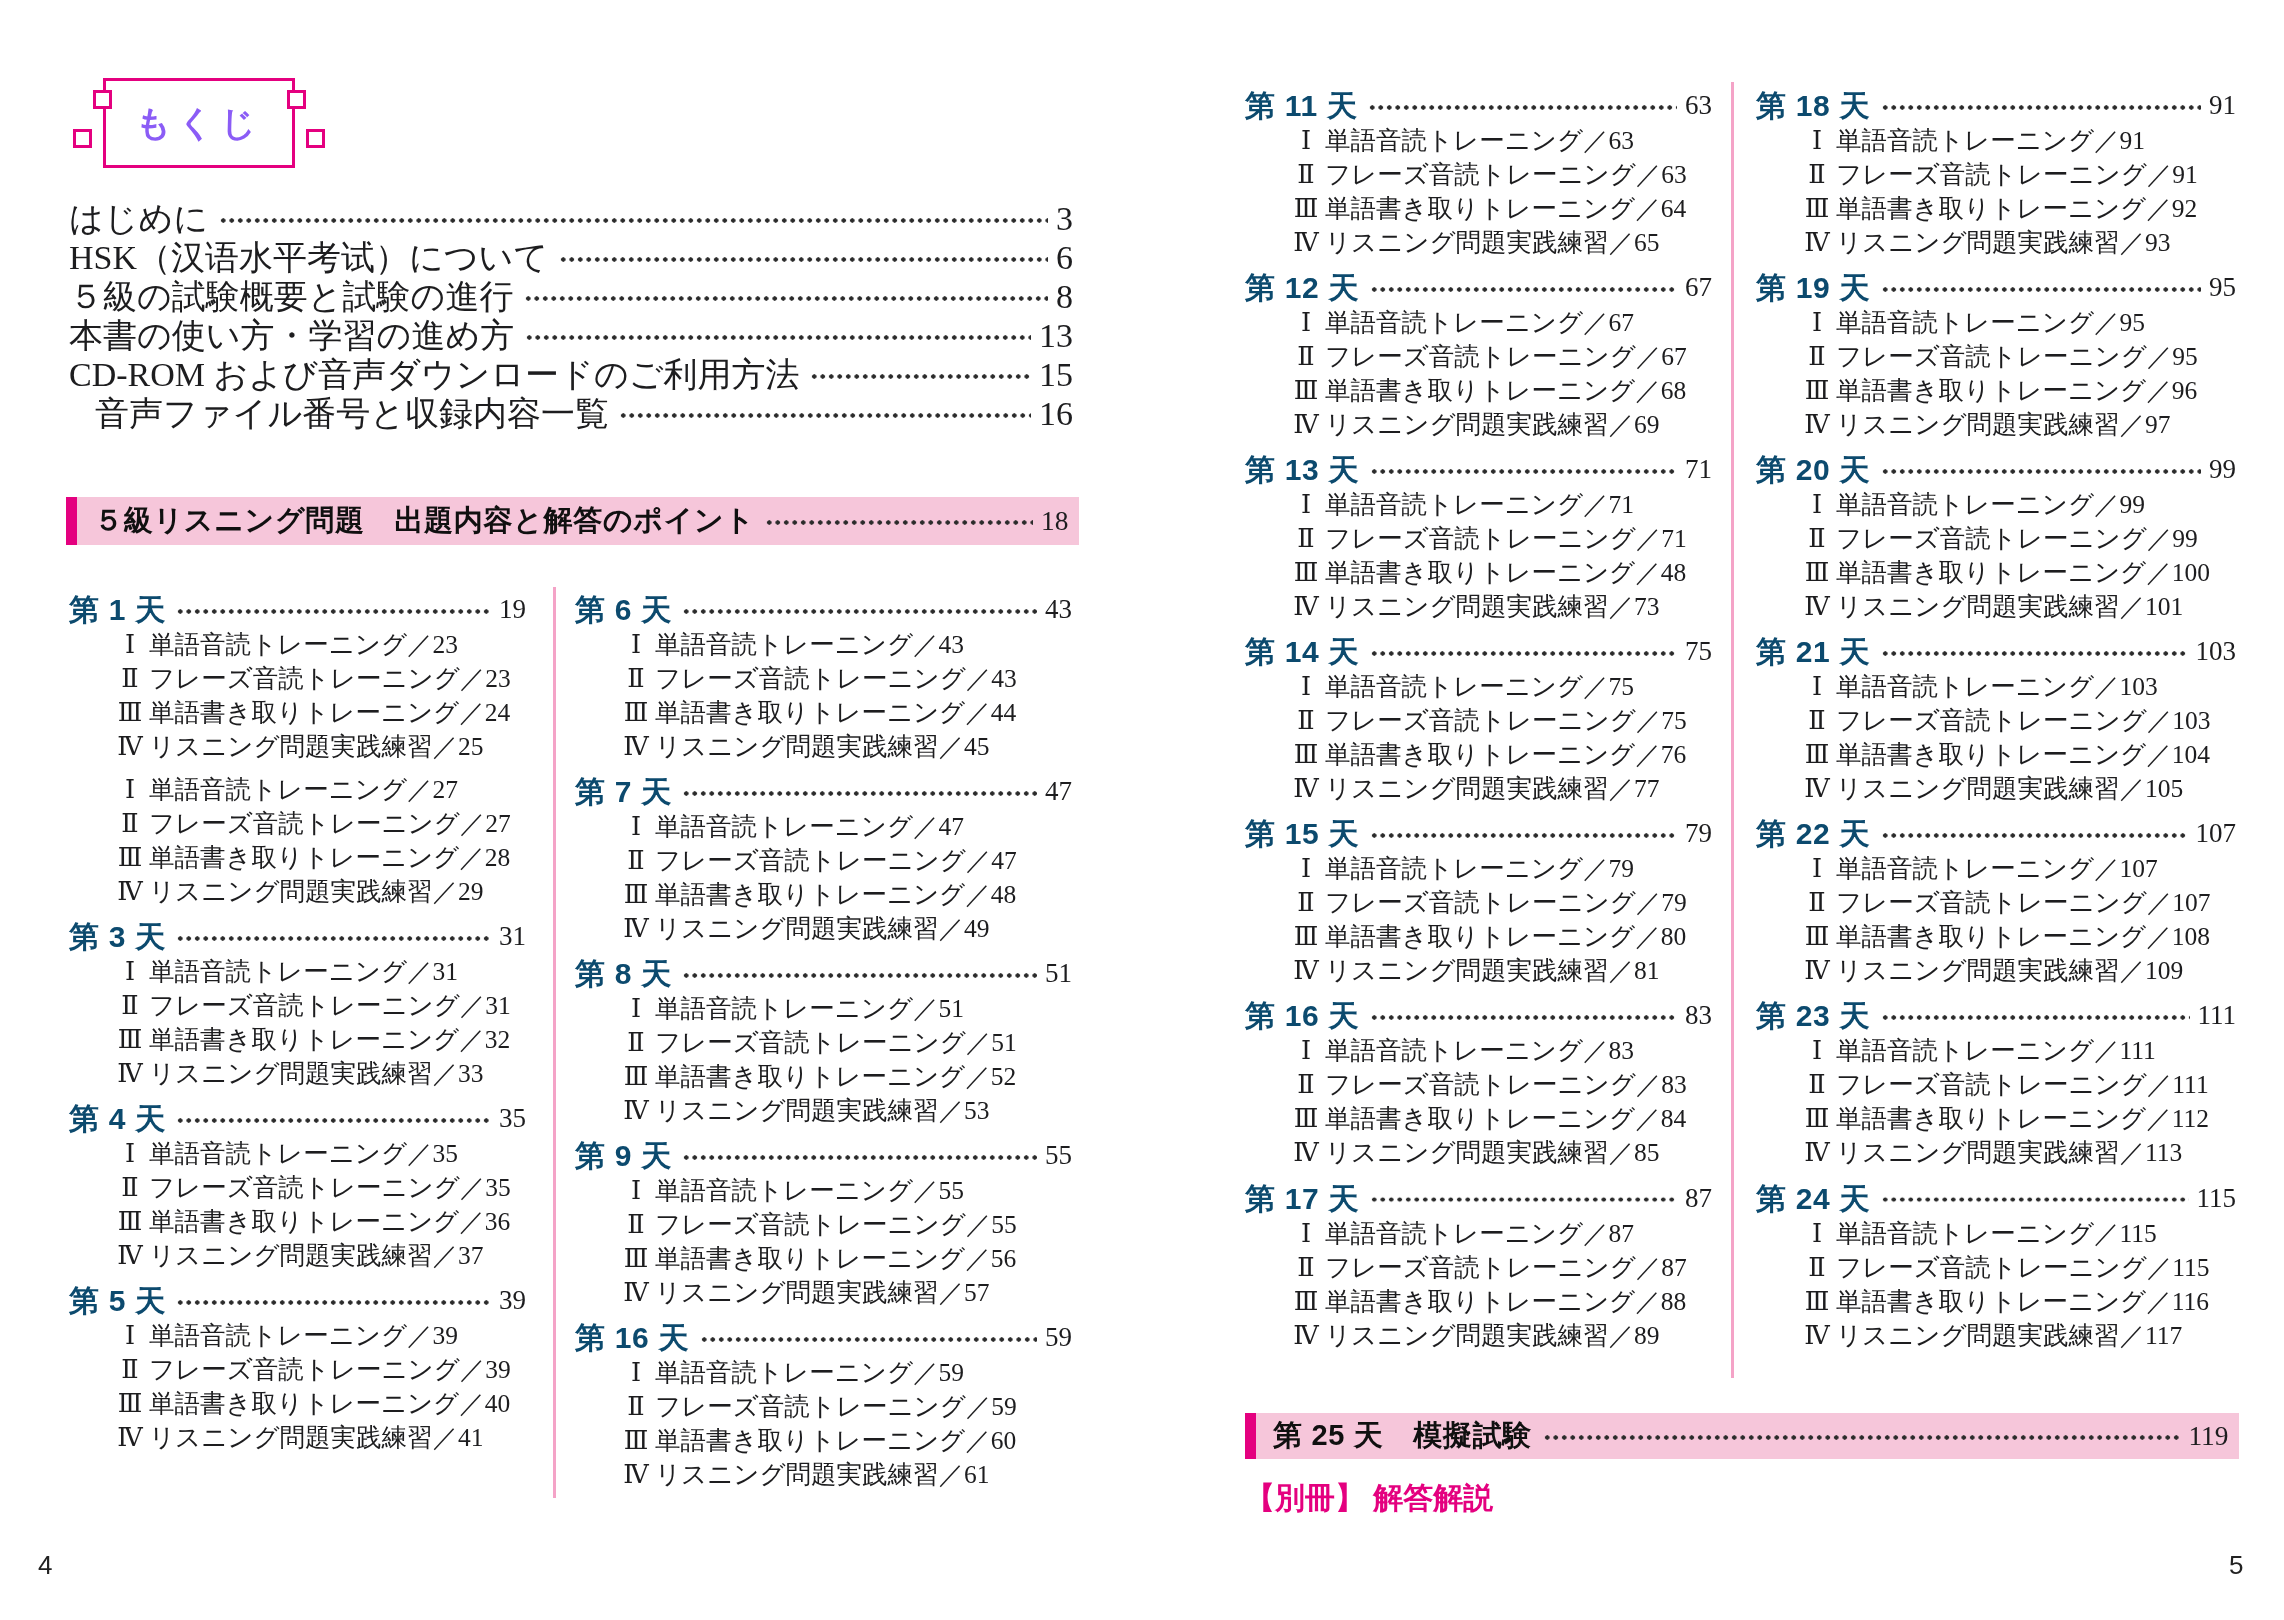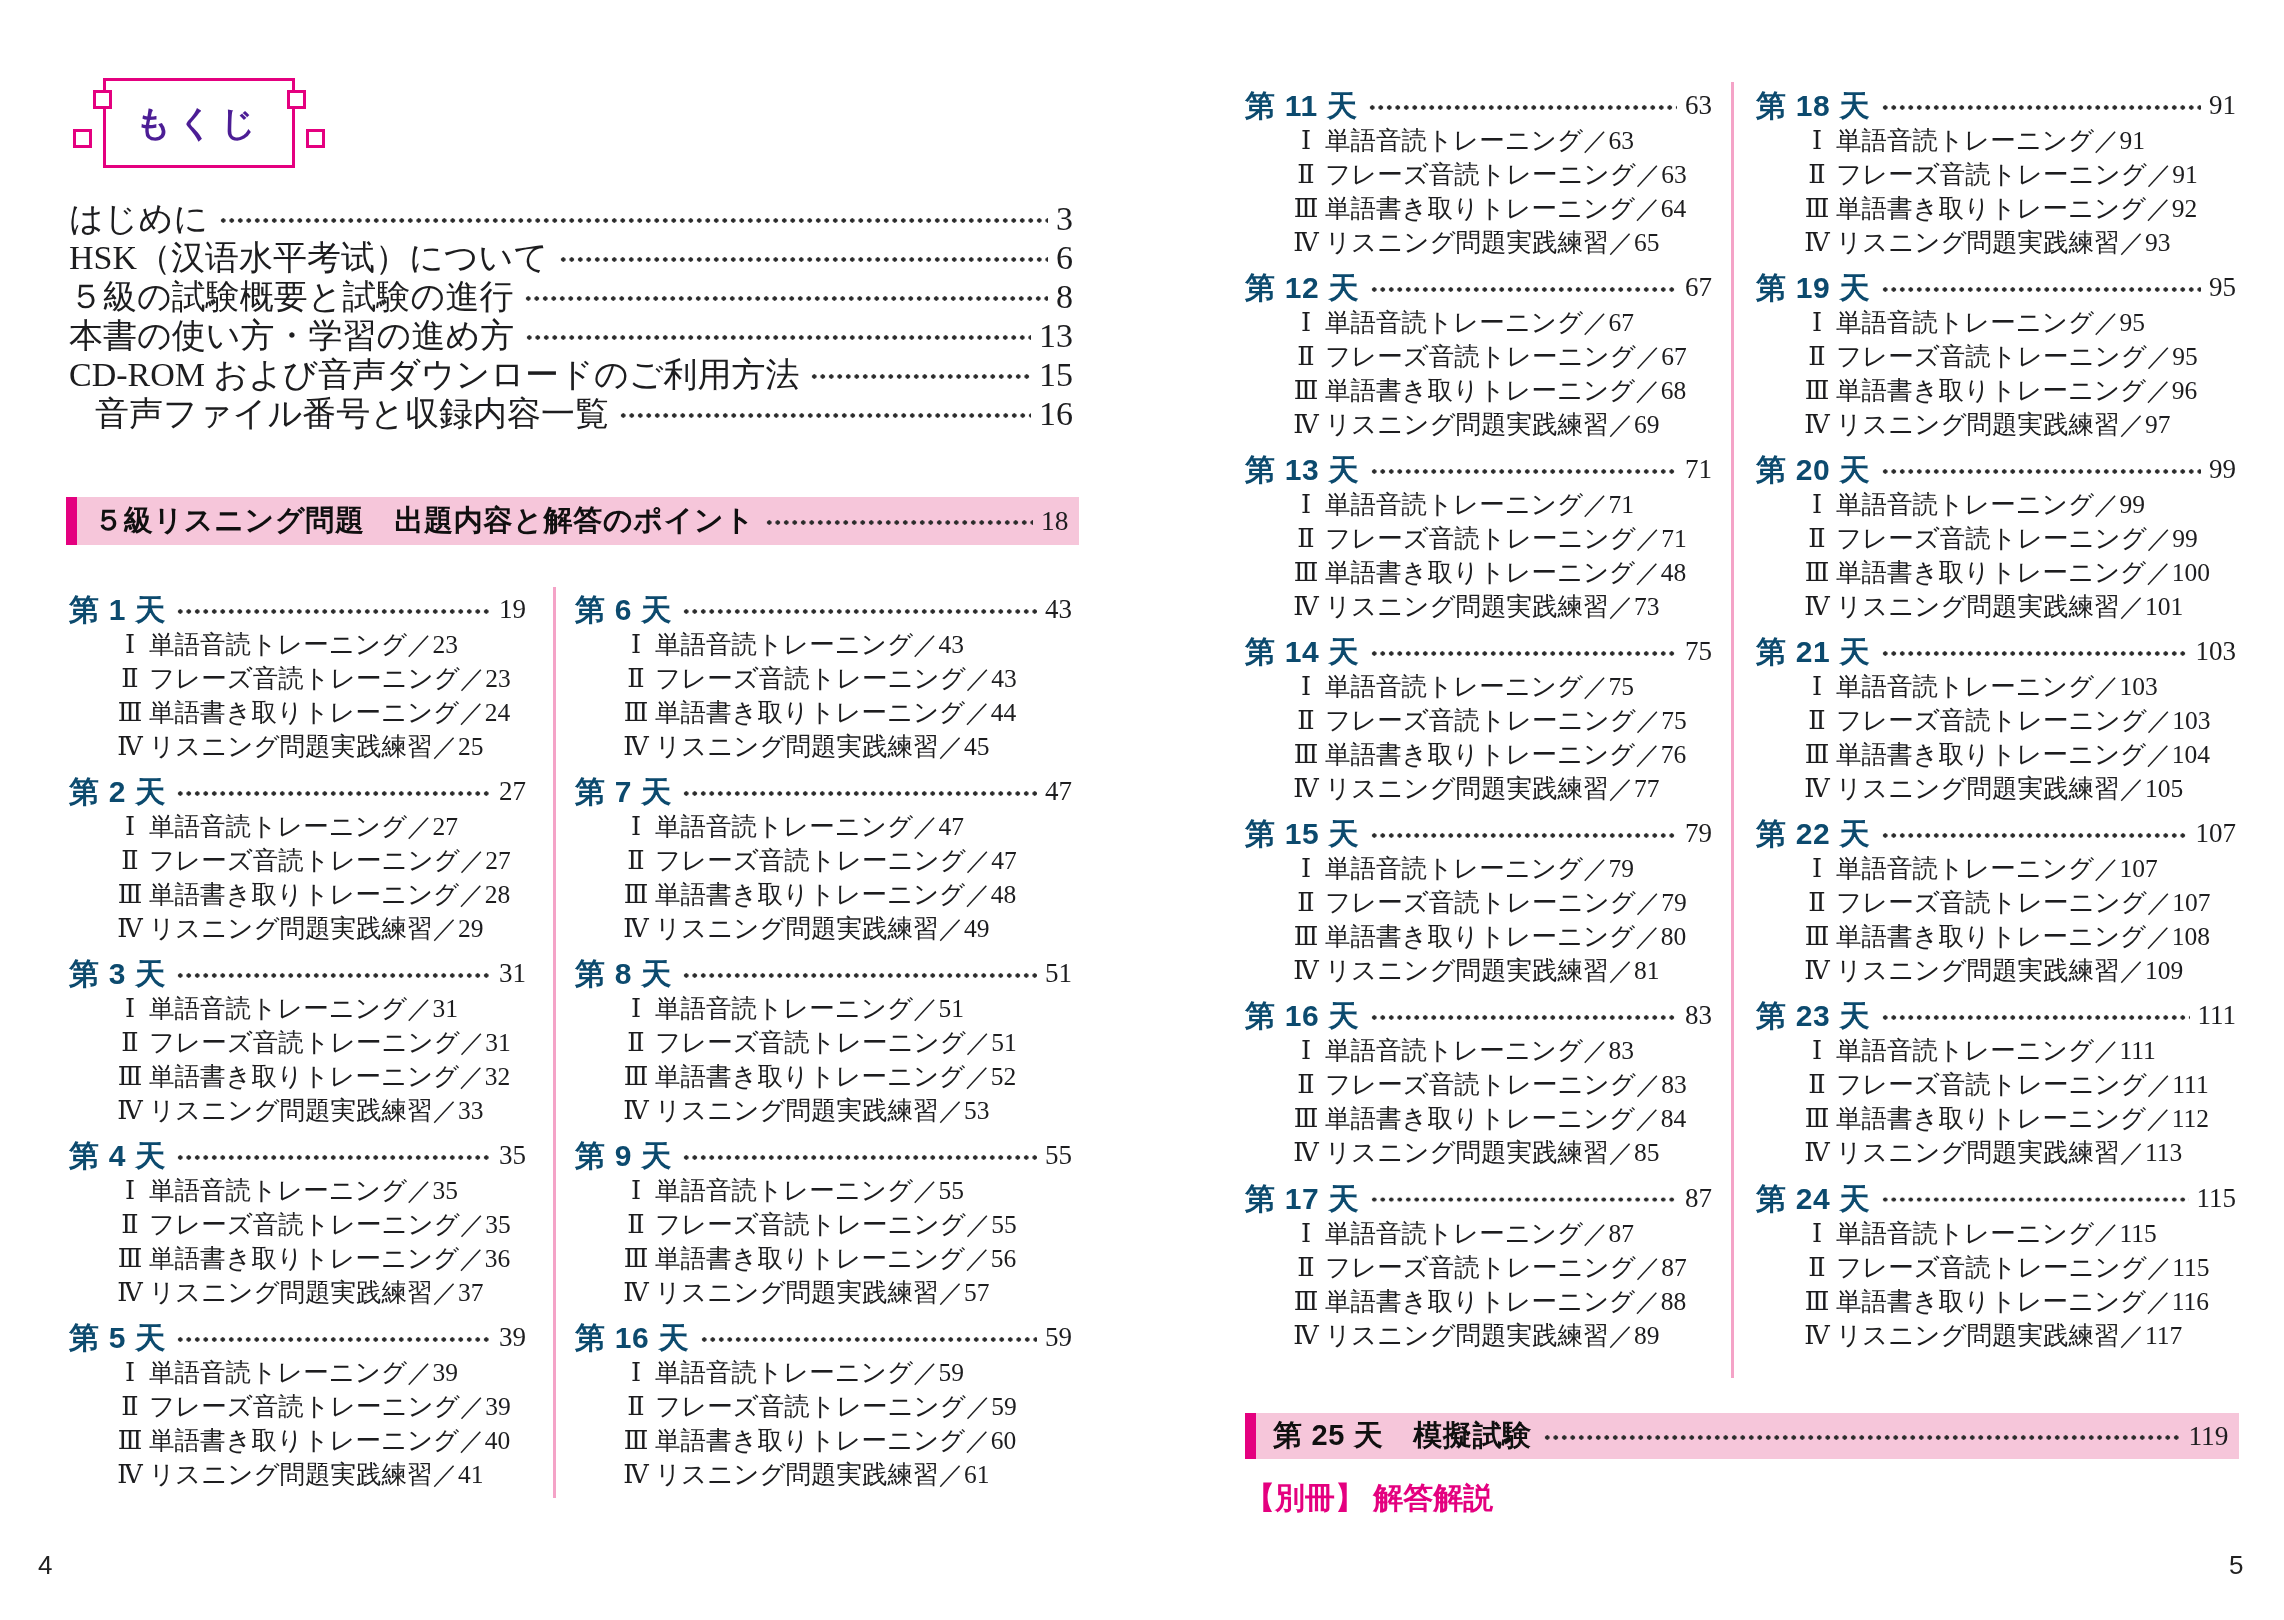--- a/index.html
+++ b/index.html
@@ -18,21 +18,21 @@
   .mokuji-badge{position:absolute;left:103px;top:78px;width:192px;height:90px;}
   .badge-rect{position:absolute;inset:0;border:3.9px solid var(--magenta);background:#fff;}
   .badge-sq{position:absolute;width:13px;height:13px;border:3.9px solid var(--magenta);background:#fff;}
   .sq-l1{left:-10.5px;top:11.8px;}
   .sq-l2{left:-30px;top:51px;}
   .sq-r1{right:-10.5px;top:11.8px;}
   .sq-r2{right:-30px;top:51px;}
   .badge-label{
     position:absolute;inset:0;display:flex;align-items:center;justify-content:center;
     font-family:Liberation Mono, monospace;font-weight:700;
-    font-size:35px;letter-spacing:6.5px;color:#4c1d95;
+    font-size:35px;letter-spacing:6.5px;color:#8b5cf6;
   }
   
   .leader{
     flex:1 1 auto;height:9.1px;align-self:center;margin:3.9px 7.8px 0 10.5px;
     background-image:radial-gradient(circle,#2b2b2b 2px,transparent 2.4px);
     background-size:8.5px 9.1px;background-repeat:repeat-x;background-position:left center;
   }
   
   .front-matter{position:absolute;left:69px;top:199px;width:1004px;}
   .fm-row{display:flex;align-items:center;height:39px;font-size:34px;white-space:nowrap;}
@@ -154,25 +154,20 @@
       <div class="day-item">
         <span class="it-num">Ⅲ</span>
         <span class="it-text">単語書き取りトレーニング／24</span>
       </div>
       <div class="day-item">
         <span class="it-num">Ⅳ</span>
         <span class="it-text">リスニング問題実践練習／25</span>
       </div>
     </div>
     <div class="day-block">
-      <div class="day-header">
-        <span class="day-label">第 2 天</span>
-        <span class="leader"></span>
-        <span class="day-page">27</span>
-      </div>
       <div class="day-item">
         <span class="it-num">Ⅰ</span>
         <span class="it-text">単語音読トレーニング／27</span>
       </div>
       <div class="day-item">
         <span class="it-num">Ⅱ</span>
         <span class="it-text">フレーズ音読トレーニング／27</span>
       </div>
       <div class="day-item">
         <span class="it-num">Ⅲ</span>

